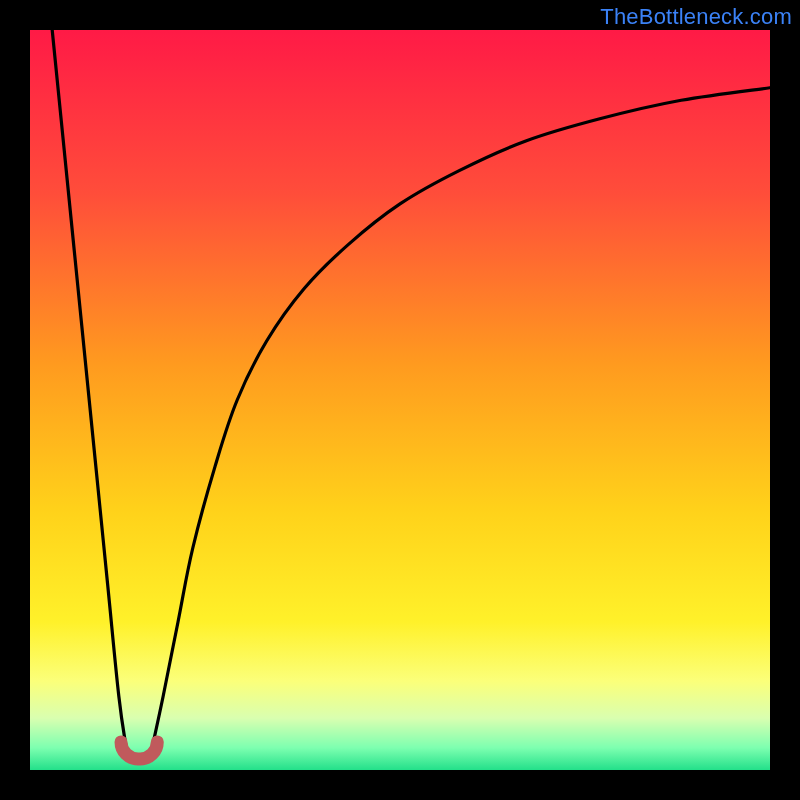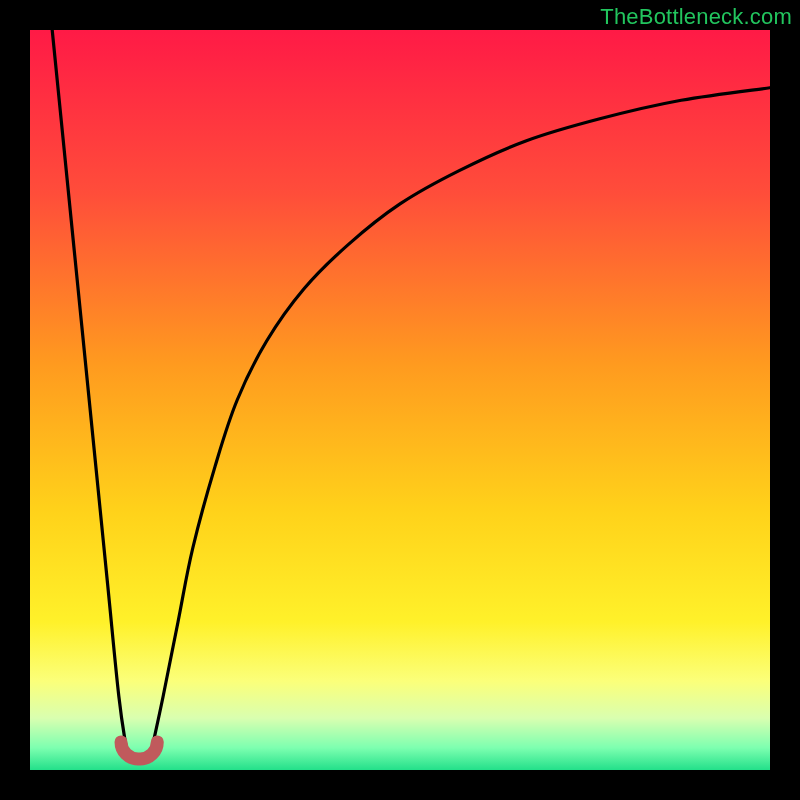--- a/index.html
+++ b/index.html
@@ -24,21 +24,21 @@
     left: 30px;
     top: 30px;
     width: 740px;
     height: 740px;
     overflow: hidden;
   }
   .watermark {
     position: absolute;
     top: 4px;
     right: 8px;
-    color: #22c55e;
+    color: #3b82f6;
     font-size: 22px;
     letter-spacing: 0.2px;
     user-select: none;
   }
   svg {
     display: block;
   }
 </style>
 </head>
 <body>

